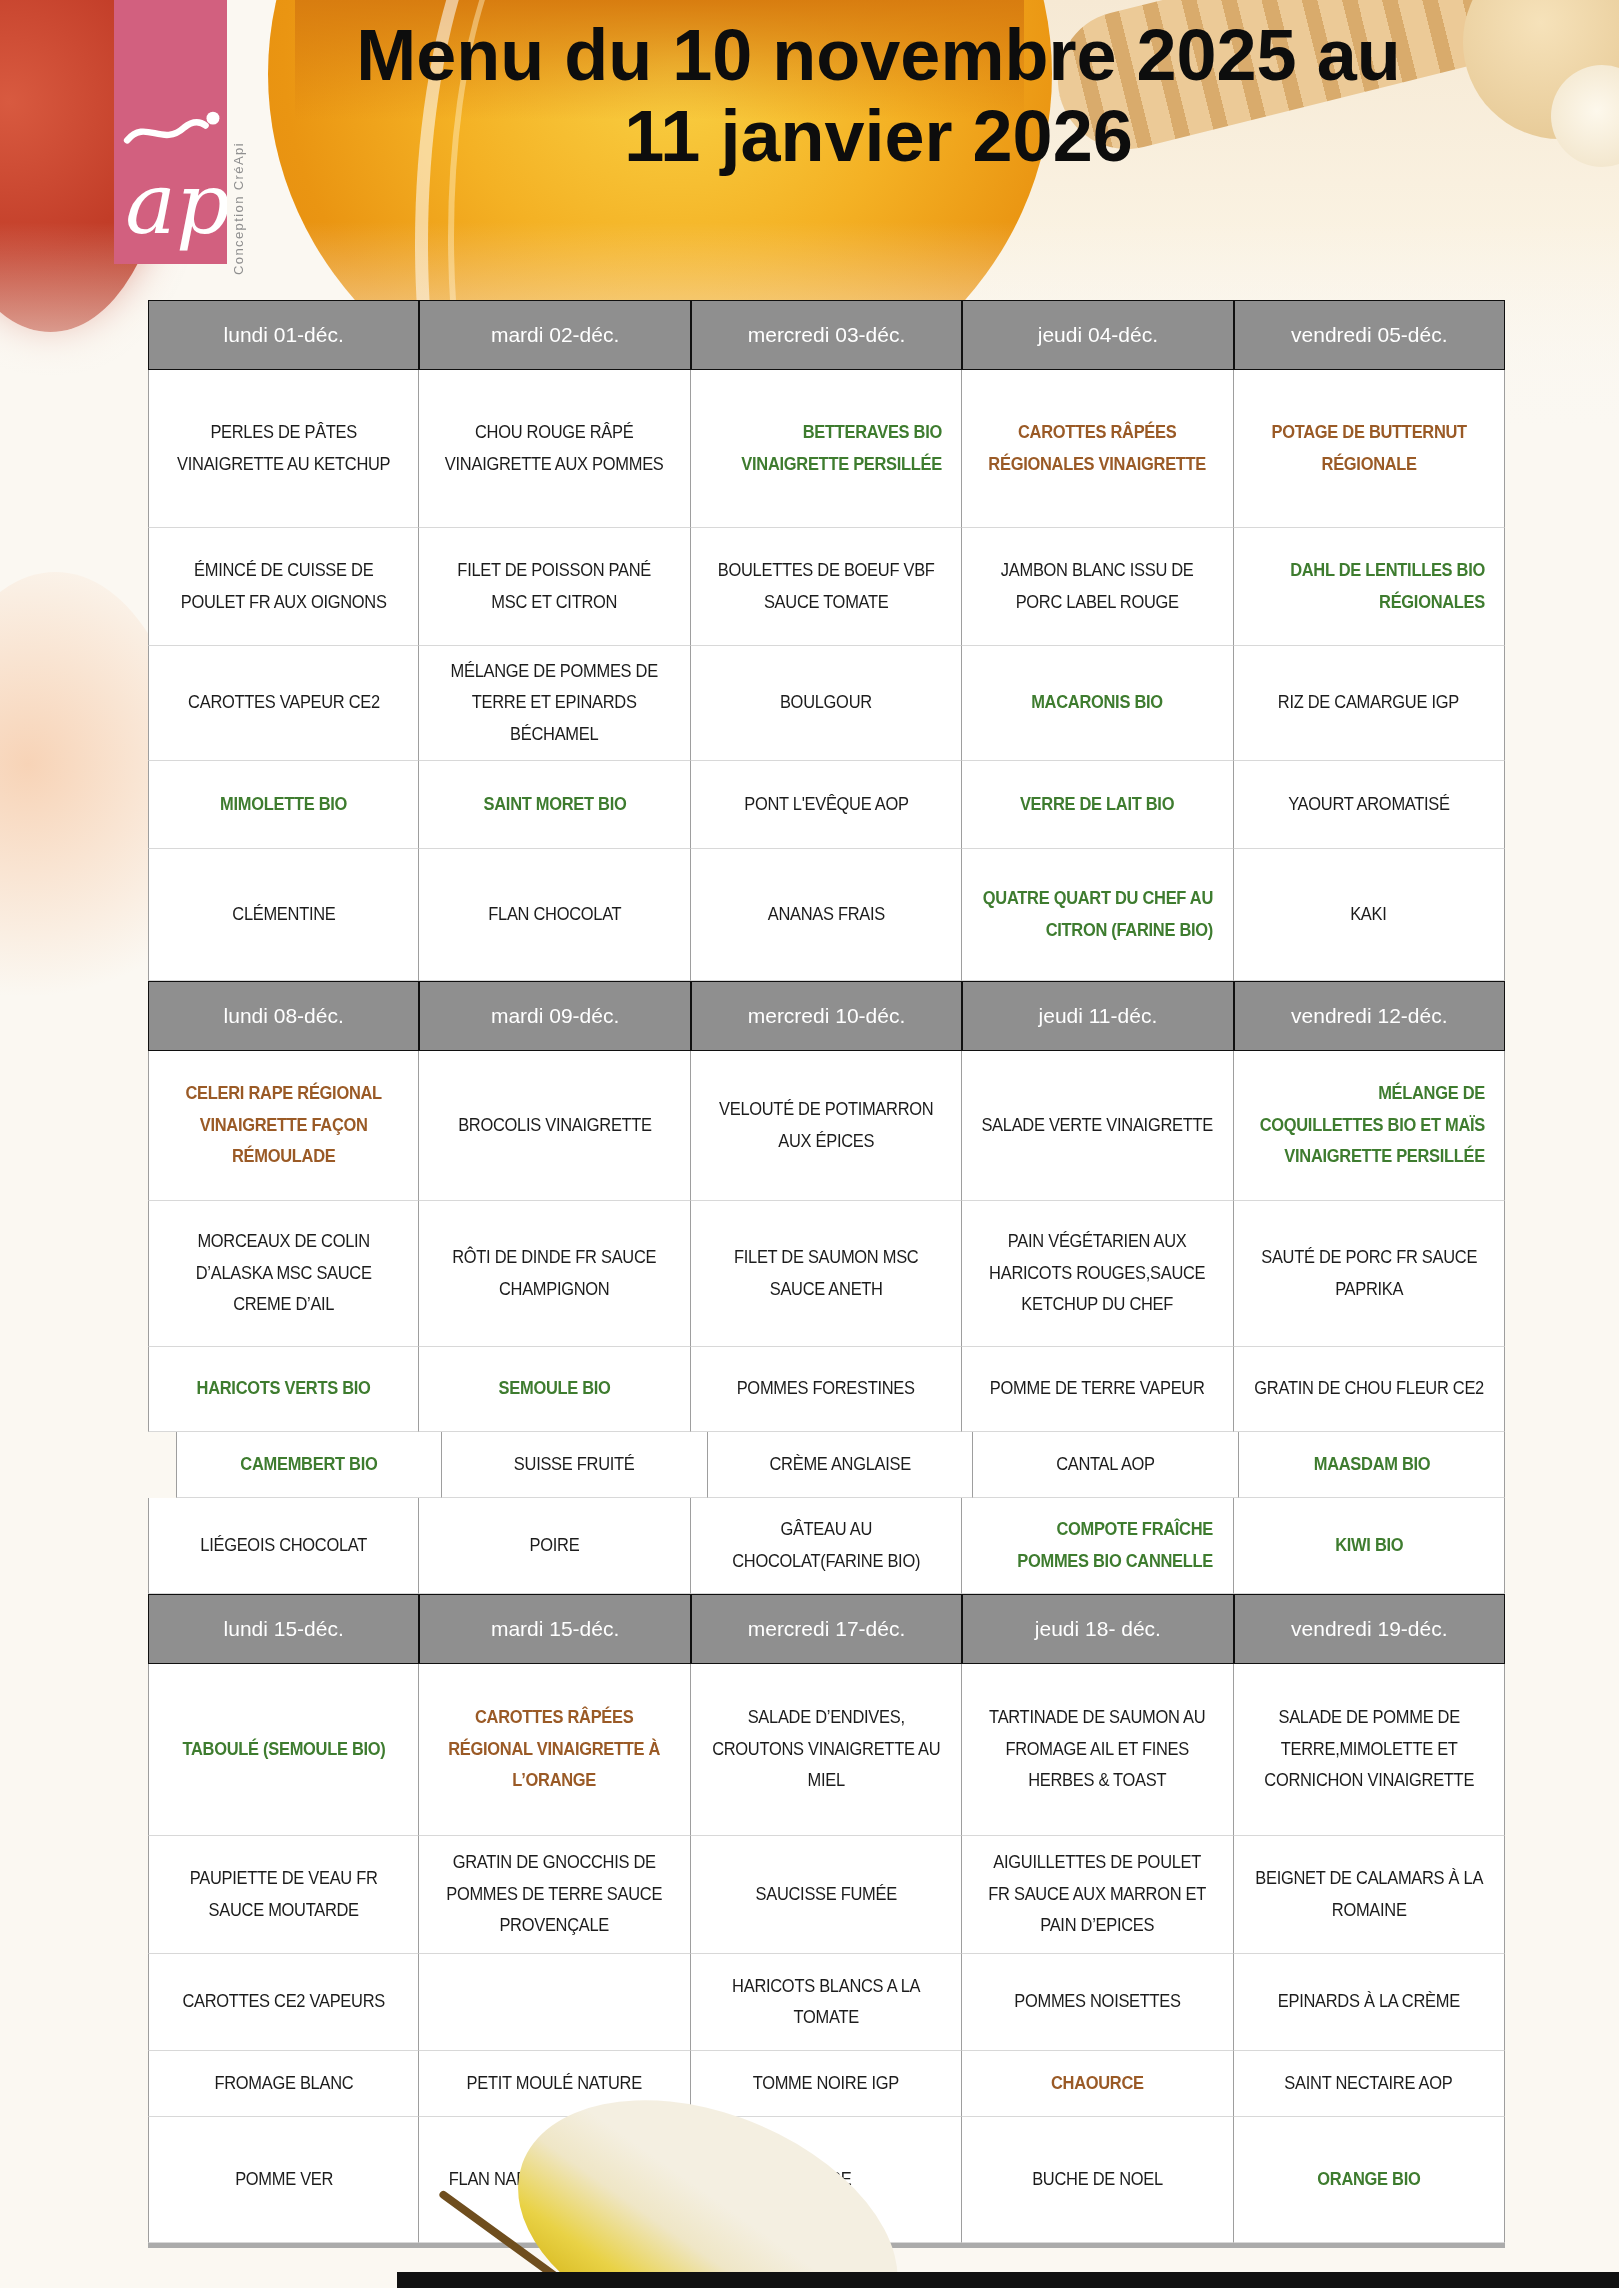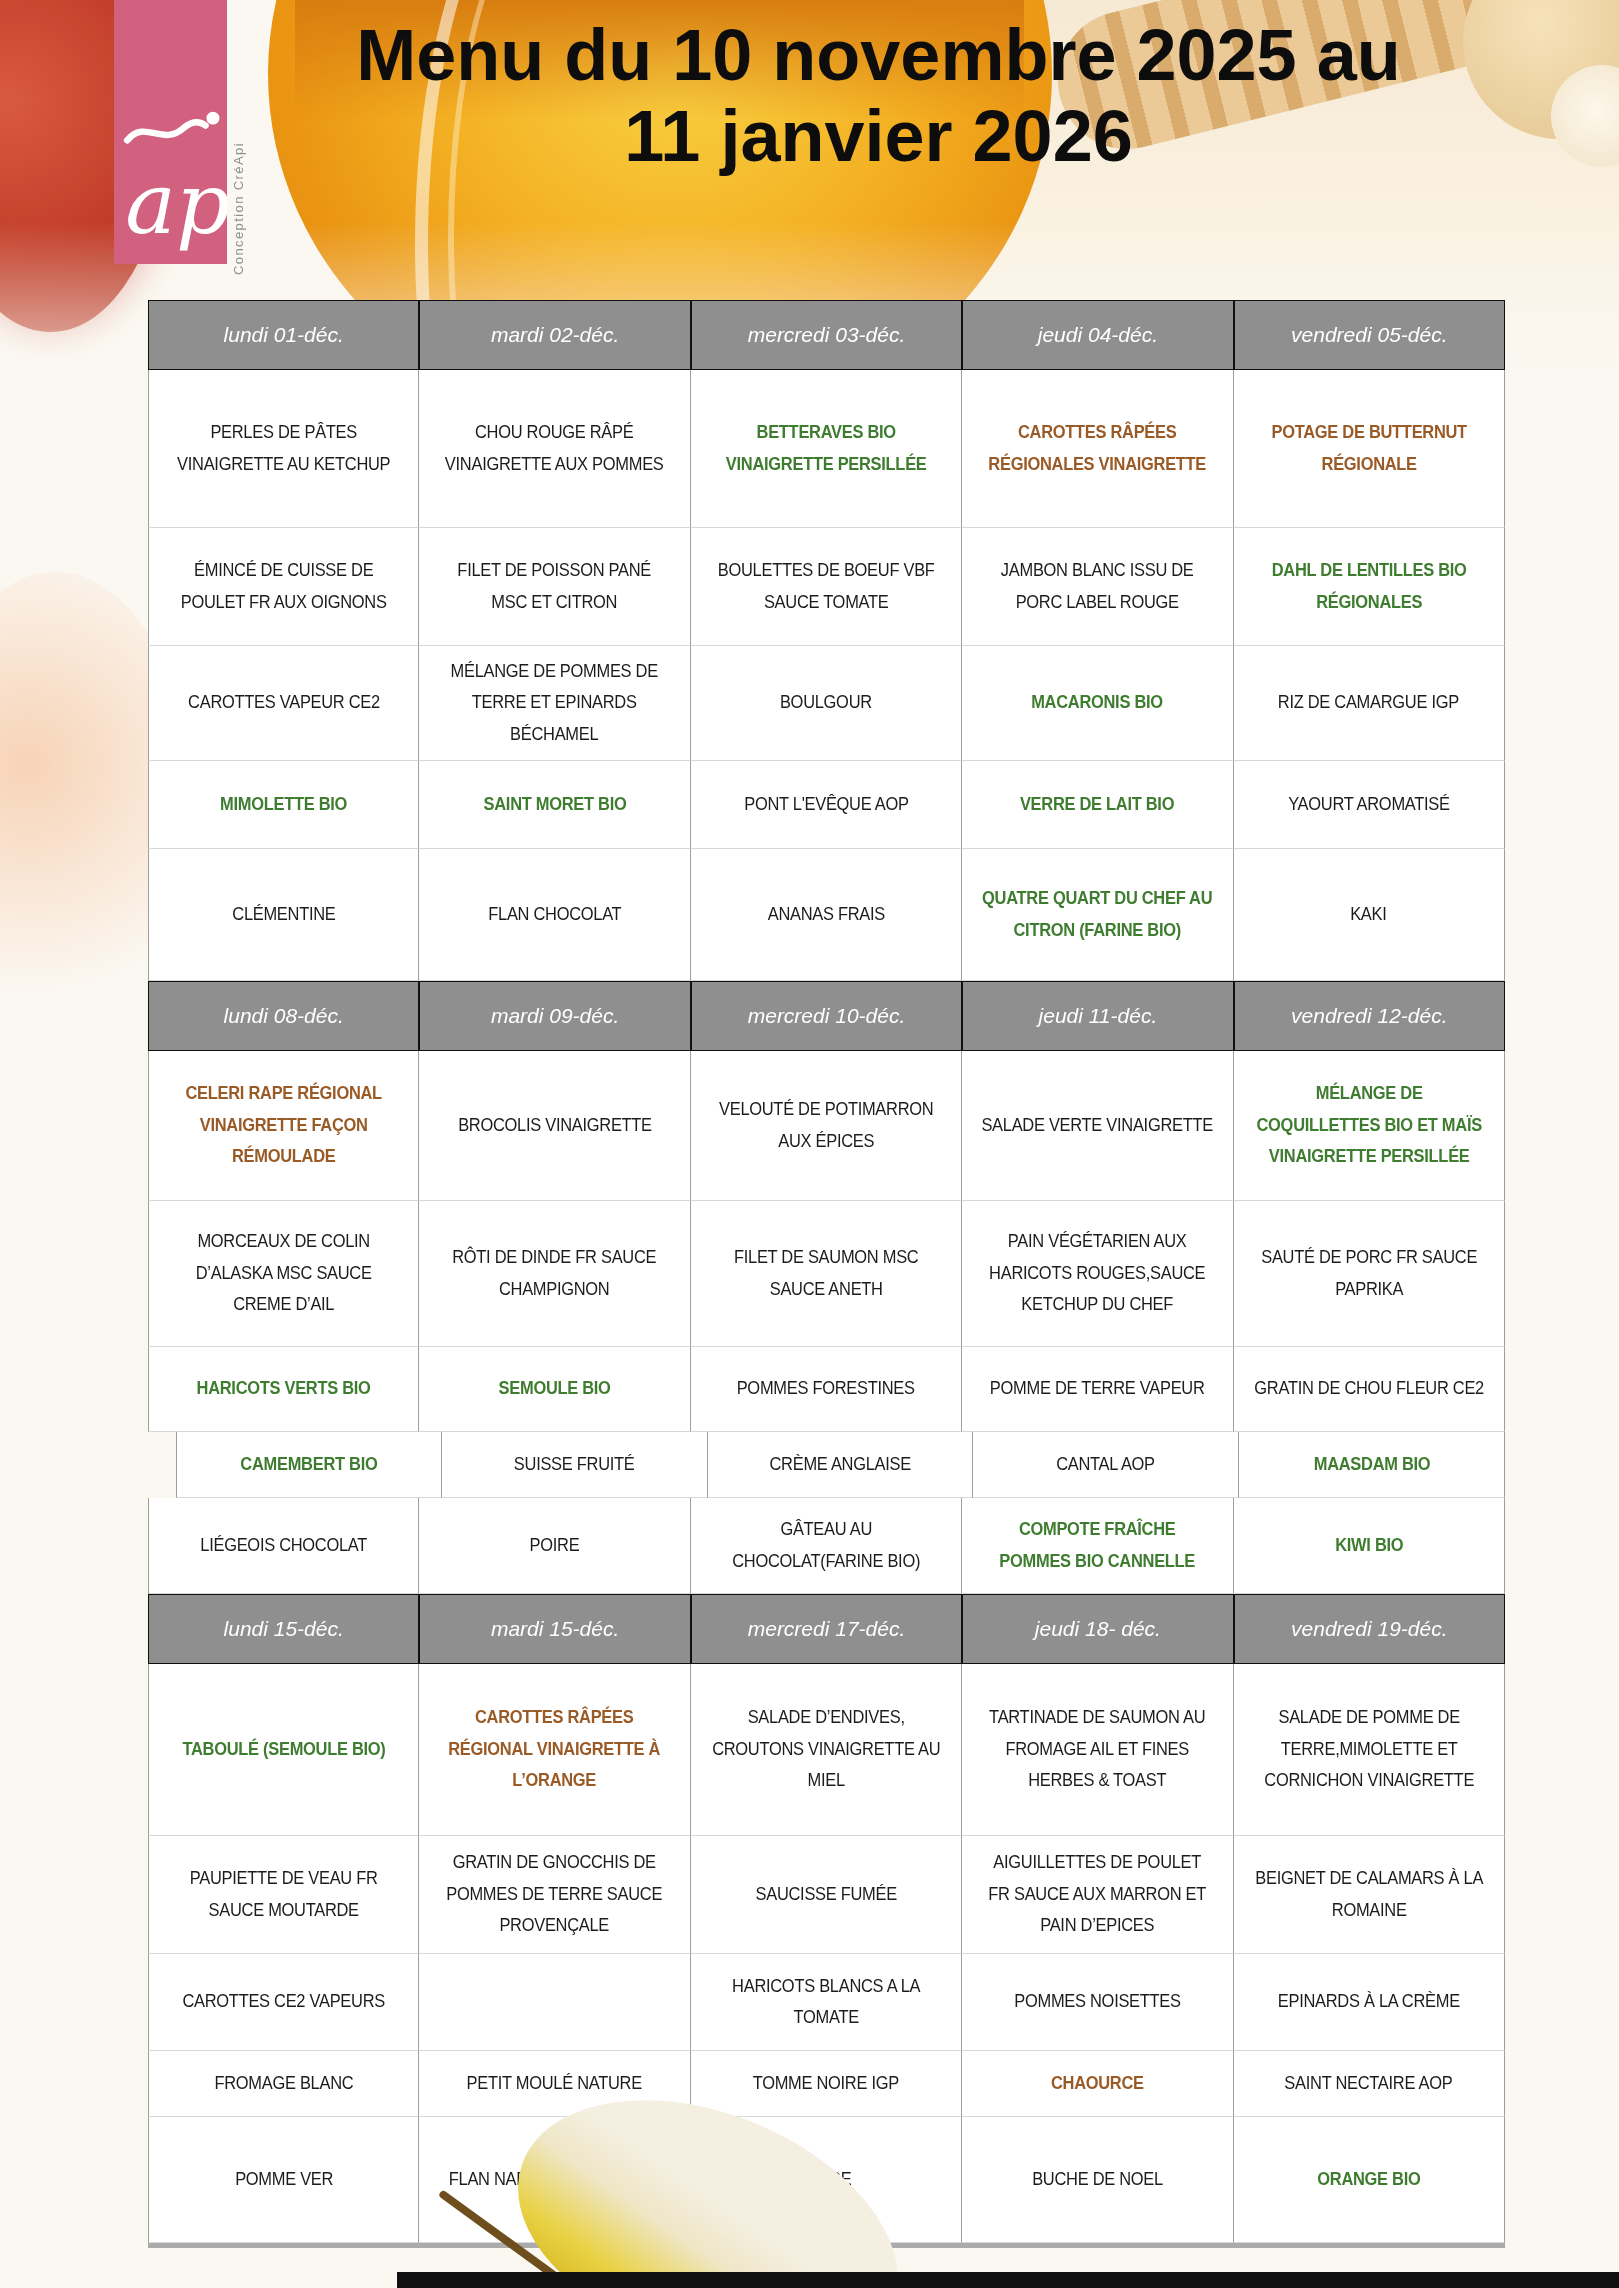--- a/index.html
+++ b/index.html
@@ -39,28 +39,28 @@
   .logo-box svg{display:block;}
   .logo-caption{left:231px;top:26px;height:249px;z-index:2;color:#8f8f8f;font-size:13px;
     letter-spacing:1.4px;writing-mode:vertical-rl;transform:rotate(180deg);}
   
   .title{left:138px;top:14.8px;width:1481px;z-index:2;text-align:center;color:#0d0d0d;
     font-size:72px;line-height:1.13;font-weight:700;}
   
   #menu-table{left:148px;top:300px;width:1357px;z-index:2;border-bottom:5.5px solid #ababab;}
   .week-header{display:grid;grid-template-columns:repeat(5,1fr);}
   .day-cell{height:68px;background:#8f8f8f;border:1.8px solid #101010;color:#fff;
-    display:flex;align-items:center;justify-content:center;font-size:21px;font-style:italic;}
+    display:flex;align-items:center;justify-content:center;font-size:21px;}
   .menu-row{display:grid;grid-template-columns:repeat(5,1fr);}
   .menu-cell{background:#fff;border-right:1.8px solid #9e9e9e;border-bottom:0.9px solid #d8d8d8;
     display:flex;align-items:center;justify-content:center;text-align:center;
     padding:5.5px 12px;color:#1c1c1c;font-size:17.5px;line-height:1.8;letter-spacing:-0.3px;}
   .menu-cell:first-child{border-left:1.8px solid #9e9e9e;}
   .menu-cell p{margin:0;transform:scaleX(.94);}
-  .menu-cell.bio{color:var(--bio,#3e7c2f);font-weight:700;}
+  .menu-cell.bio{color:var(--bio,#3e7c2f);font-weight:700;text-align:right;}
   .menu-cell.regional{color:var(--regional,#9a5a26);font-weight:700;justify-content:center;}
   
   .leaf{left:512px;top:2114px;width:397px;height:226px;z-index:2;transform:rotate(20deg);
     border-radius:48% 52% 58% 42% / 52% 55% 45% 48%;
     background:linear-gradient(195deg,#f4efe1 42%,#efe6c6 58%,#e9d246 78%,#ddc12c 88%);}
   .leaf-stem{left:426px;top:2232px;width:148px;height:8.3px;z-index:2;transform:rotate(36deg);
     background:#6f4e1e;border-radius:4.6px;}
   .bottom-bar{left:397px;top:2272px;width:1223px;height:16.6px;background:#111;z-index:3;}
 </style>
 </head>

